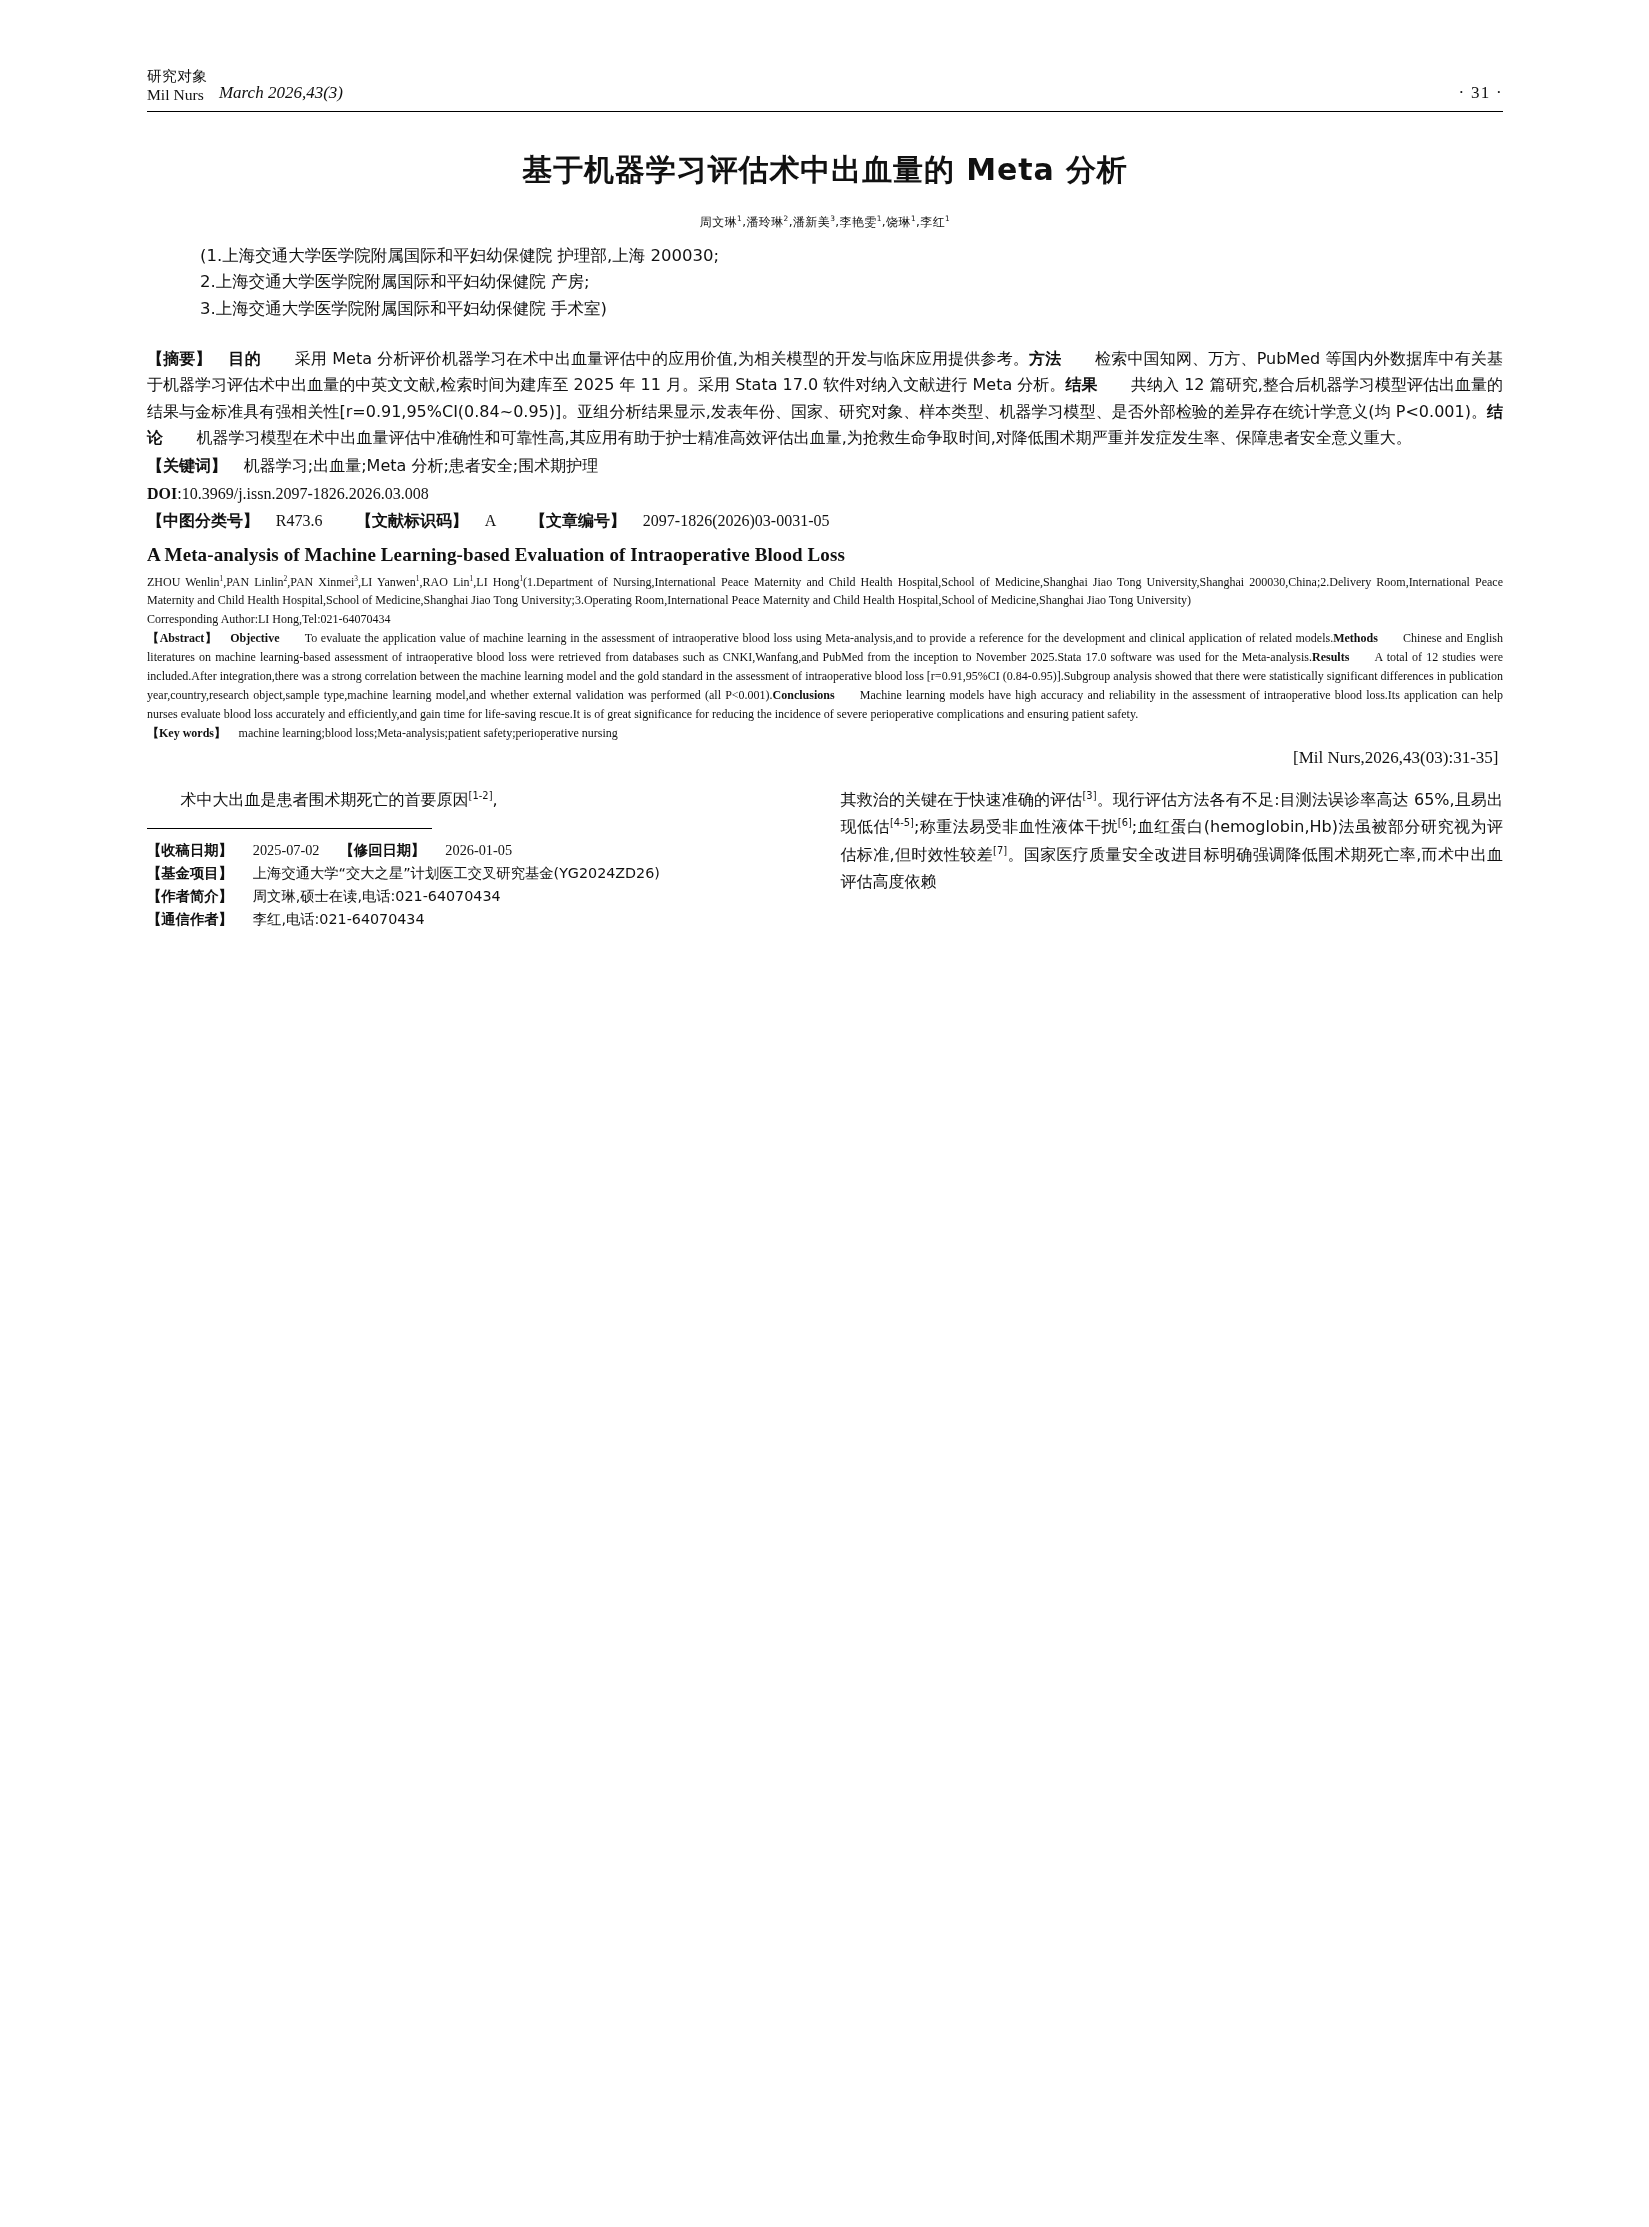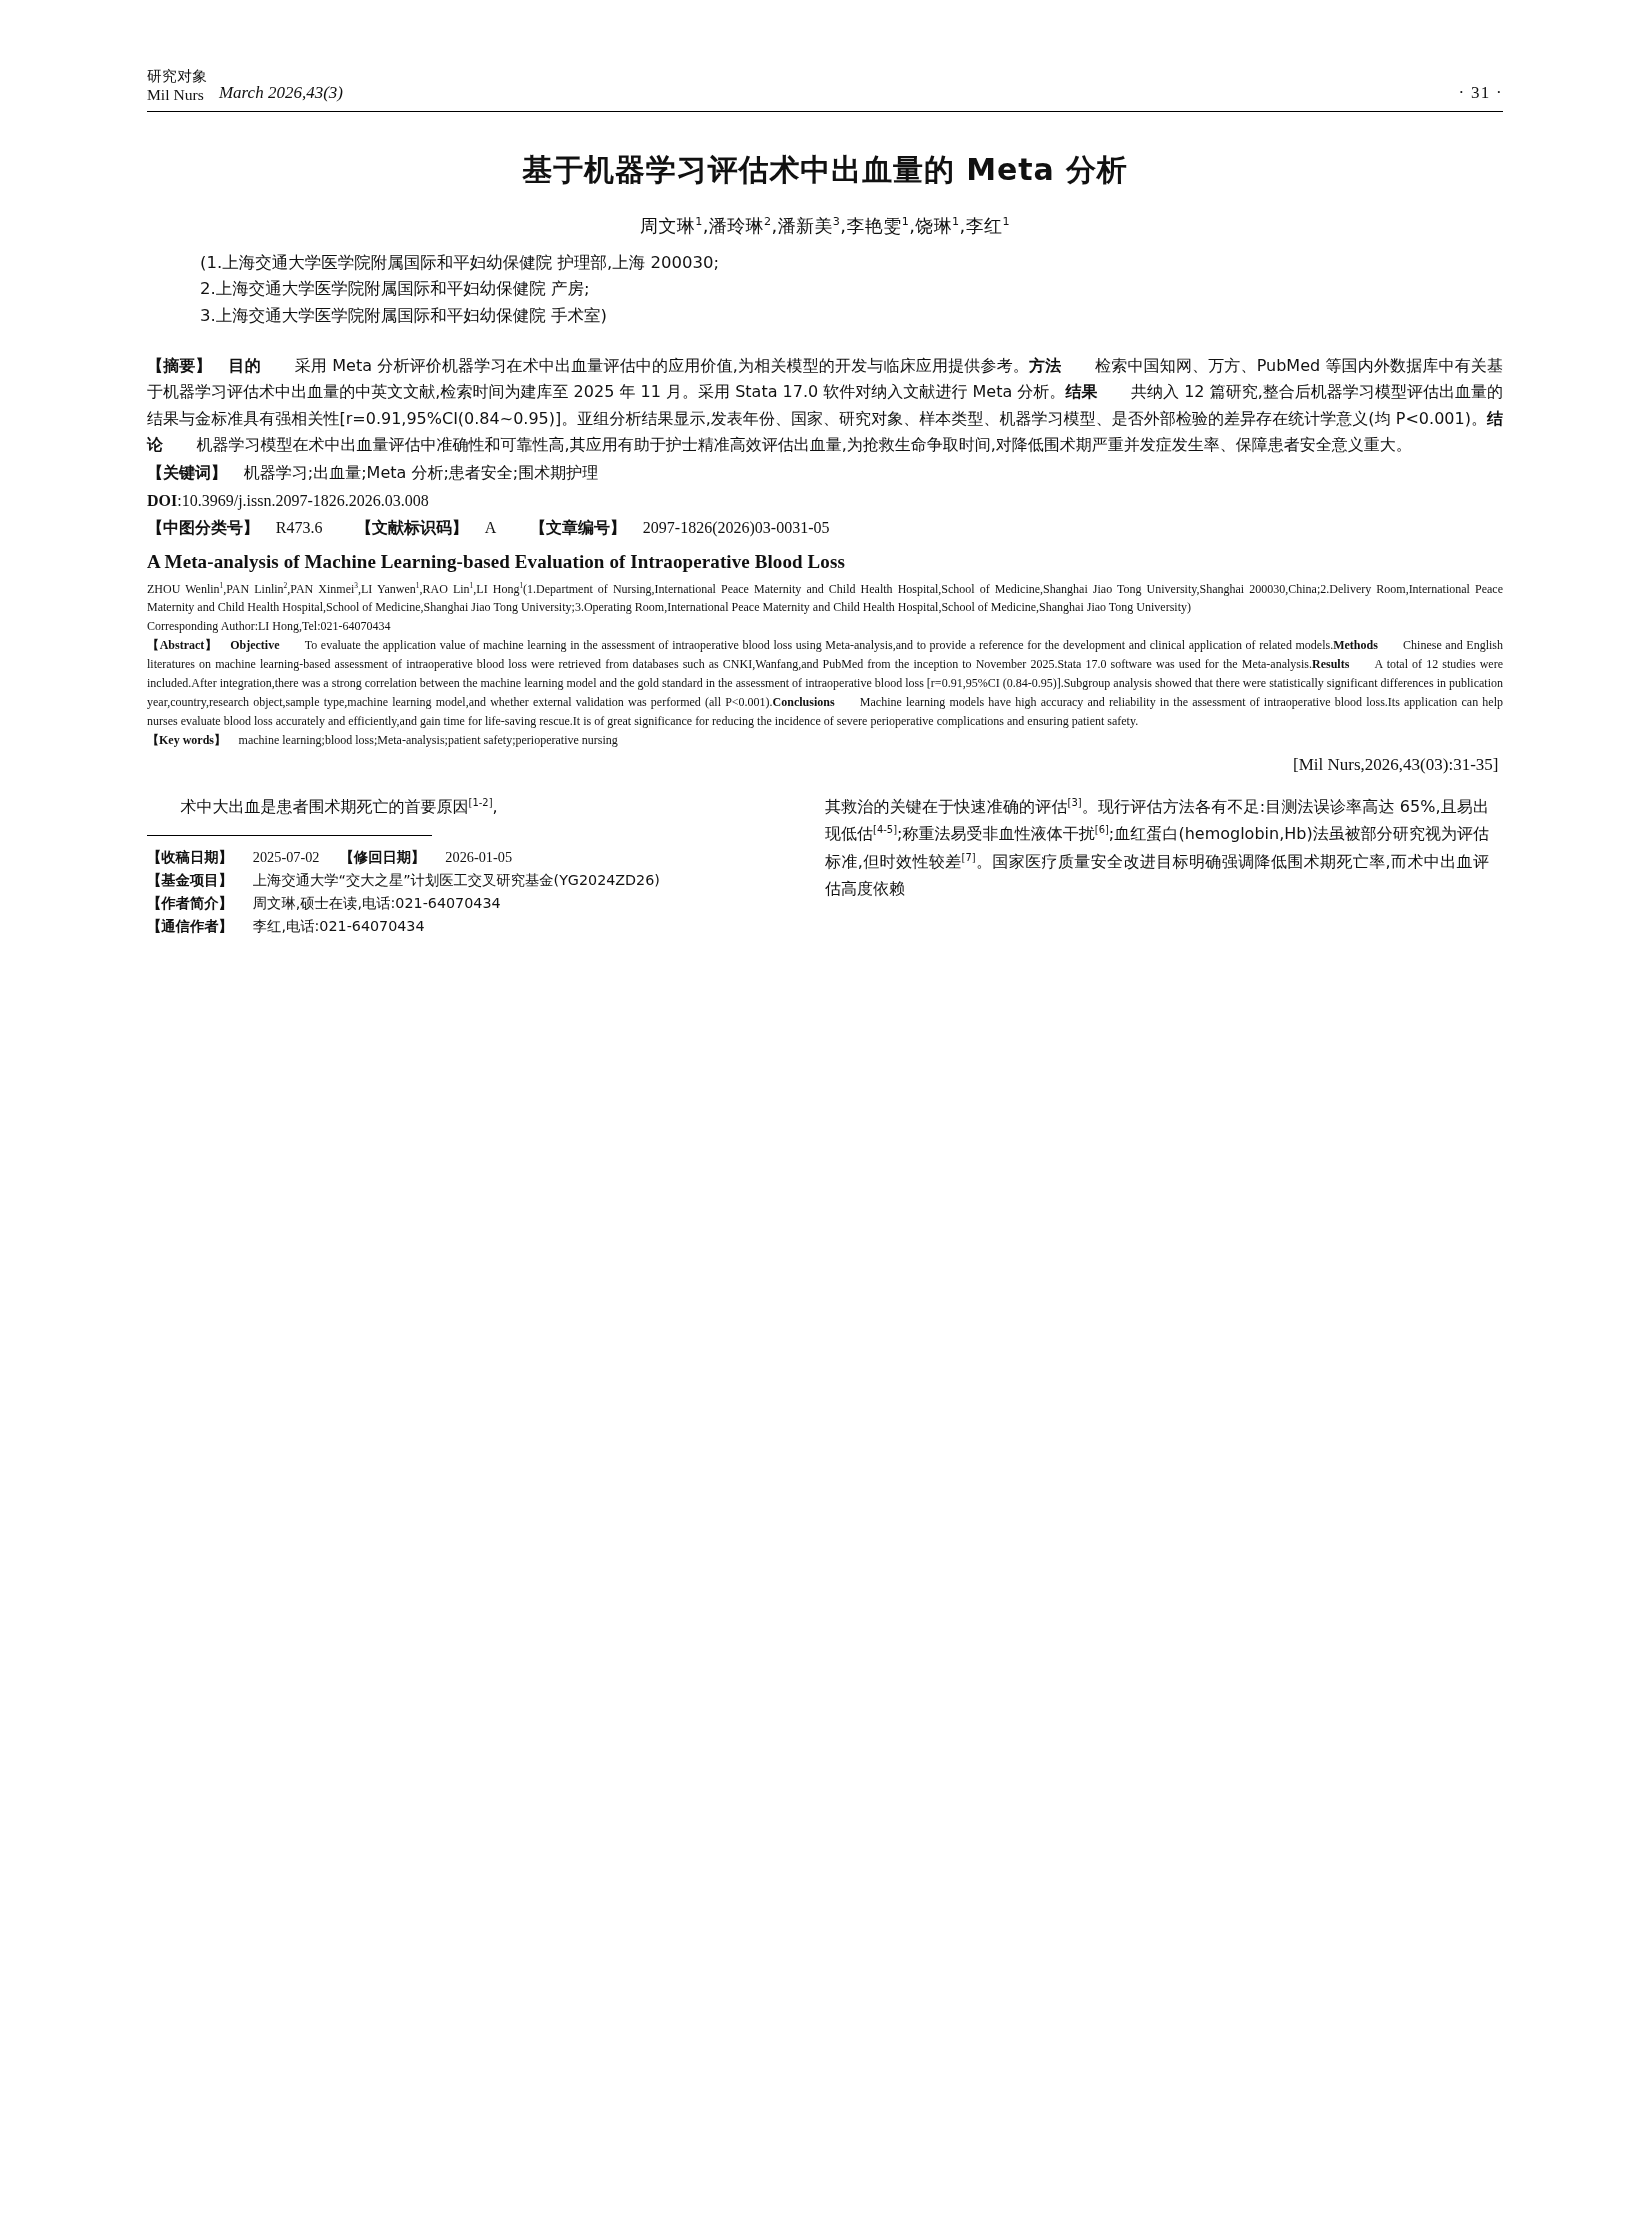--- a/index.html
+++ b/index.html
@@ -64,21 +64,21 @@
     font-family: "DejaVu Sans", sans-serif;
     font-weight: bold;
     font-size: 30px;
     letter-spacing: 0.9px;
     margin-top: 38px;
     margin-bottom: 23px;
   }
   .authors-cn {
     text-align: center;
     font-family: "DejaVu Sans", sans-serif;
-    font-size: 18px;
+    font-size: 12px;
     letter-spacing: 0.4px;
     margin-bottom: 11.6px;
   }
   .affil-cn {
     font-family: "DejaVu Sans", sans-serif;
     font-size: 16.5px;
     line-height: 1.62;
     margin: 0 53px;
   }
   sup { font-size: 0.62em; vertical-align: super; }
@@ -133,21 +133,21 @@
     font-family: "Liberation Serif", serif;
     font-size: 17px;
     margin-top: 4.5px;
     padding-right: 4.5px;
   }
 
   
   .columns {
     display: flex;
     margin-top: 18px;
-    gap: 14px;
+    gap: 31px;
   }
   .col {
     width: 664px;
     font-family: "DejaVu Sans", sans-serif;
     font-size: 16px;
     line-height: 1.72;
     text-align: justify;
     text-justify: inter-ideograph;
   }
   .col p { margin: 0; }

